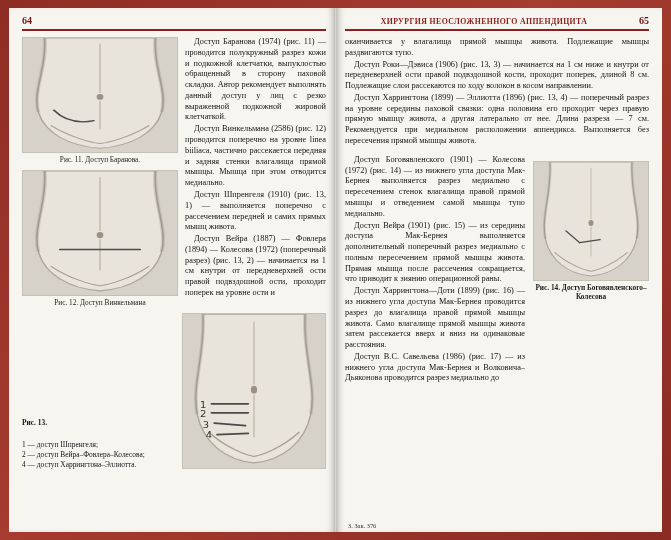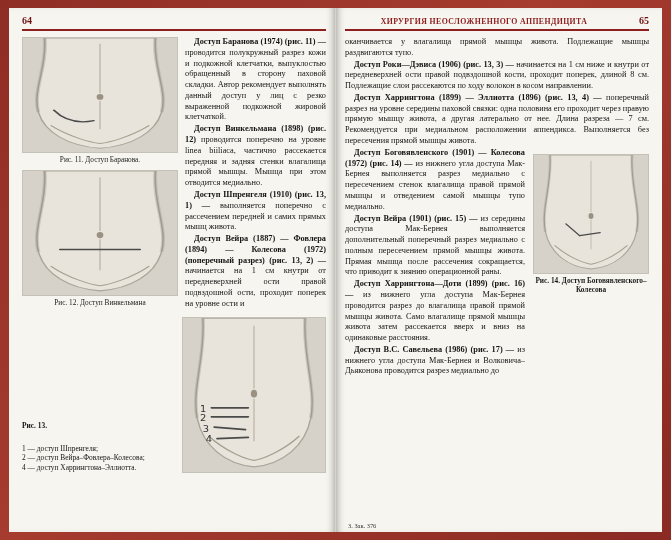--- a/index.html
+++ b/index.html
@@ -16,37 +16,37 @@
   .page-left{padding:7px 9px 6px 13px;box-shadow:inset -6px 0 8px -6px rgba(0,0,0,.45);}
   .page-right{padding:7px 13px 6px 9px;box-shadow:inset 6px 0 8px -6px rgba(0,0,0,.45);border-left:1px solid #d8d4cb;}
   .phead{
     display:flex;align-items:baseline;gap:16px;
     border-bottom:2px solid #8d1f21;padding-bottom:3px;margin-bottom:6px;
   }
   .pagenum{font-weight:bold;color:#6f1315;font-size:10px;}
   .ptitle{flex:1;text-align:center;font-weight:bold;color:#8d1f21;font-size:7.8px;letter-spacing:.4px;}
   .body-text{font-size:8.3px;line-height:1.3;text-align:justify;}
   .body-text p{margin:0 0 1px 0;text-indent:9px;}
-  .body-text b{font-weight:bold;}
+  .body-text b{font-weight:normal;}
   .cols{display:flex;gap:7px;}
   .colA{width:156px;flex:none;}
   .colB{flex:1;min-width:0;}
   figure{margin:0;}
   .figimg{background:#d6d2ca;border:1px solid #c6c1b6;box-sizing:border-box;width:100%;}
   .figimg svg{display:block;width:100%;height:100%;}
   figcaption{font-size:7.3px;text-align:center;line-height:1.25;margin-top:2px;color:#1a1a1a;}
   .fig11-img{height:116px;}
   .fig12-img{height:126px;margin-top:6px;}
   .bottomrow{display:flex;gap:8px;margin-top:6px;align-items:flex-end;}
   .legend{width:152px;flex:none;font-size:7.4px;line-height:1.3;text-align:left;}
   .legend-title{font-weight:bold;margin-bottom:13px;}
   .legend-item{padding-left:8px;text-indent:-8px;}
   .fig13-wrap{flex:1;}
   .fig13-img{height:156px;}
-  .row2{display:flex;gap:8px;margin-top:1px;}
+  .row2{display:flex;gap:8px;margin-top:8px;}
   .textcol{flex:1;min-width:0;}
   .figcol{width:116px;flex:none;display:flex;flex-direction:column;font-weight:bold;}
   .fig14-img{height:120px;margin-top:6px;}
   .fig15-img{height:106px;margin-top:10px;}
   .pfooter{position:absolute;bottom:3px;left:12px;font-size:6.4px;color:#333;}
   .incision{stroke:#4a4a4a;stroke-width:1.3;fill:none;stroke-linecap:round;}
   .fignum{font-size:7px;fill:#333;font-family:"DejaVu Sans",sans-serif;}
 </style>
 </head>
 <body>
@@ -92,21 +92,21 @@
               <path d="M82,92 C70,104 56,110 50,111" fill="none" stroke="#a89f90" stroke-width="1"></path>
               <line class="incision" x1="24" y1="76" x2="76" y2="76"></line>
             </svg>
           </div>
           <figcaption>Рис. 12. Доступ Винкельмана</figcaption>
         </figure>
       </div>
 
       <div class="colB body-text">
         <p><b>Доступ Баранова (1974) (рис. 11) —</b> <span>проводится полукружный разрез кожи и подкожной клетчатки, выпуклостью обращенный в сторону паховой складки. Автор рекомендует выполнять данный доступ у лиц с резко выраженной подкожной жировой клетчаткой.</span></p>
-        <p><b>Доступ Винкельмана (1898) (рис. 12)</b> <span>проводится поперечно на уровне linea biiliaca, частично рассекается передняя и задняя стенки влагалища прямой мышцы. Мышца при этом отводится медиально.</span></p>
+        <p><b>Доступ Винкельмана (2586) (рис. 12)</b> <span>проводится поперечно на уровне linea biiliaca, частично рассекается передняя и задняя стенки влагалища прямой мышцы. Мышца при этом отводится медиально.</span></p>
         <p><b>Доступ Шпренгеля (1910) (рис. 13, 1) —</b> <span>выполняется поперечно с рассечением передней и самих прямых мышц живота.</span></p>
         <p><b>Доступ Вейра (1887) — Фовлера (1894) — Колесова (1972) (поперечный разрез) (рис. 13, 2) —</b> <span>начинается на 1 см кнутри от передневерхней ости правой подвздошной ости, проходит поперек на уровне ости и</span></p>
       </div>
     </div>
 
     <div class="bottomrow">
       <div class="legend">
         <div class="legend-title">Рис. 13.</div>
         <div class="legend-item">1 — доступ Шпренгеля;</div>
         <div class="legend-item">2 — доступ Вейра–Фовлера–Колесова;</div>

